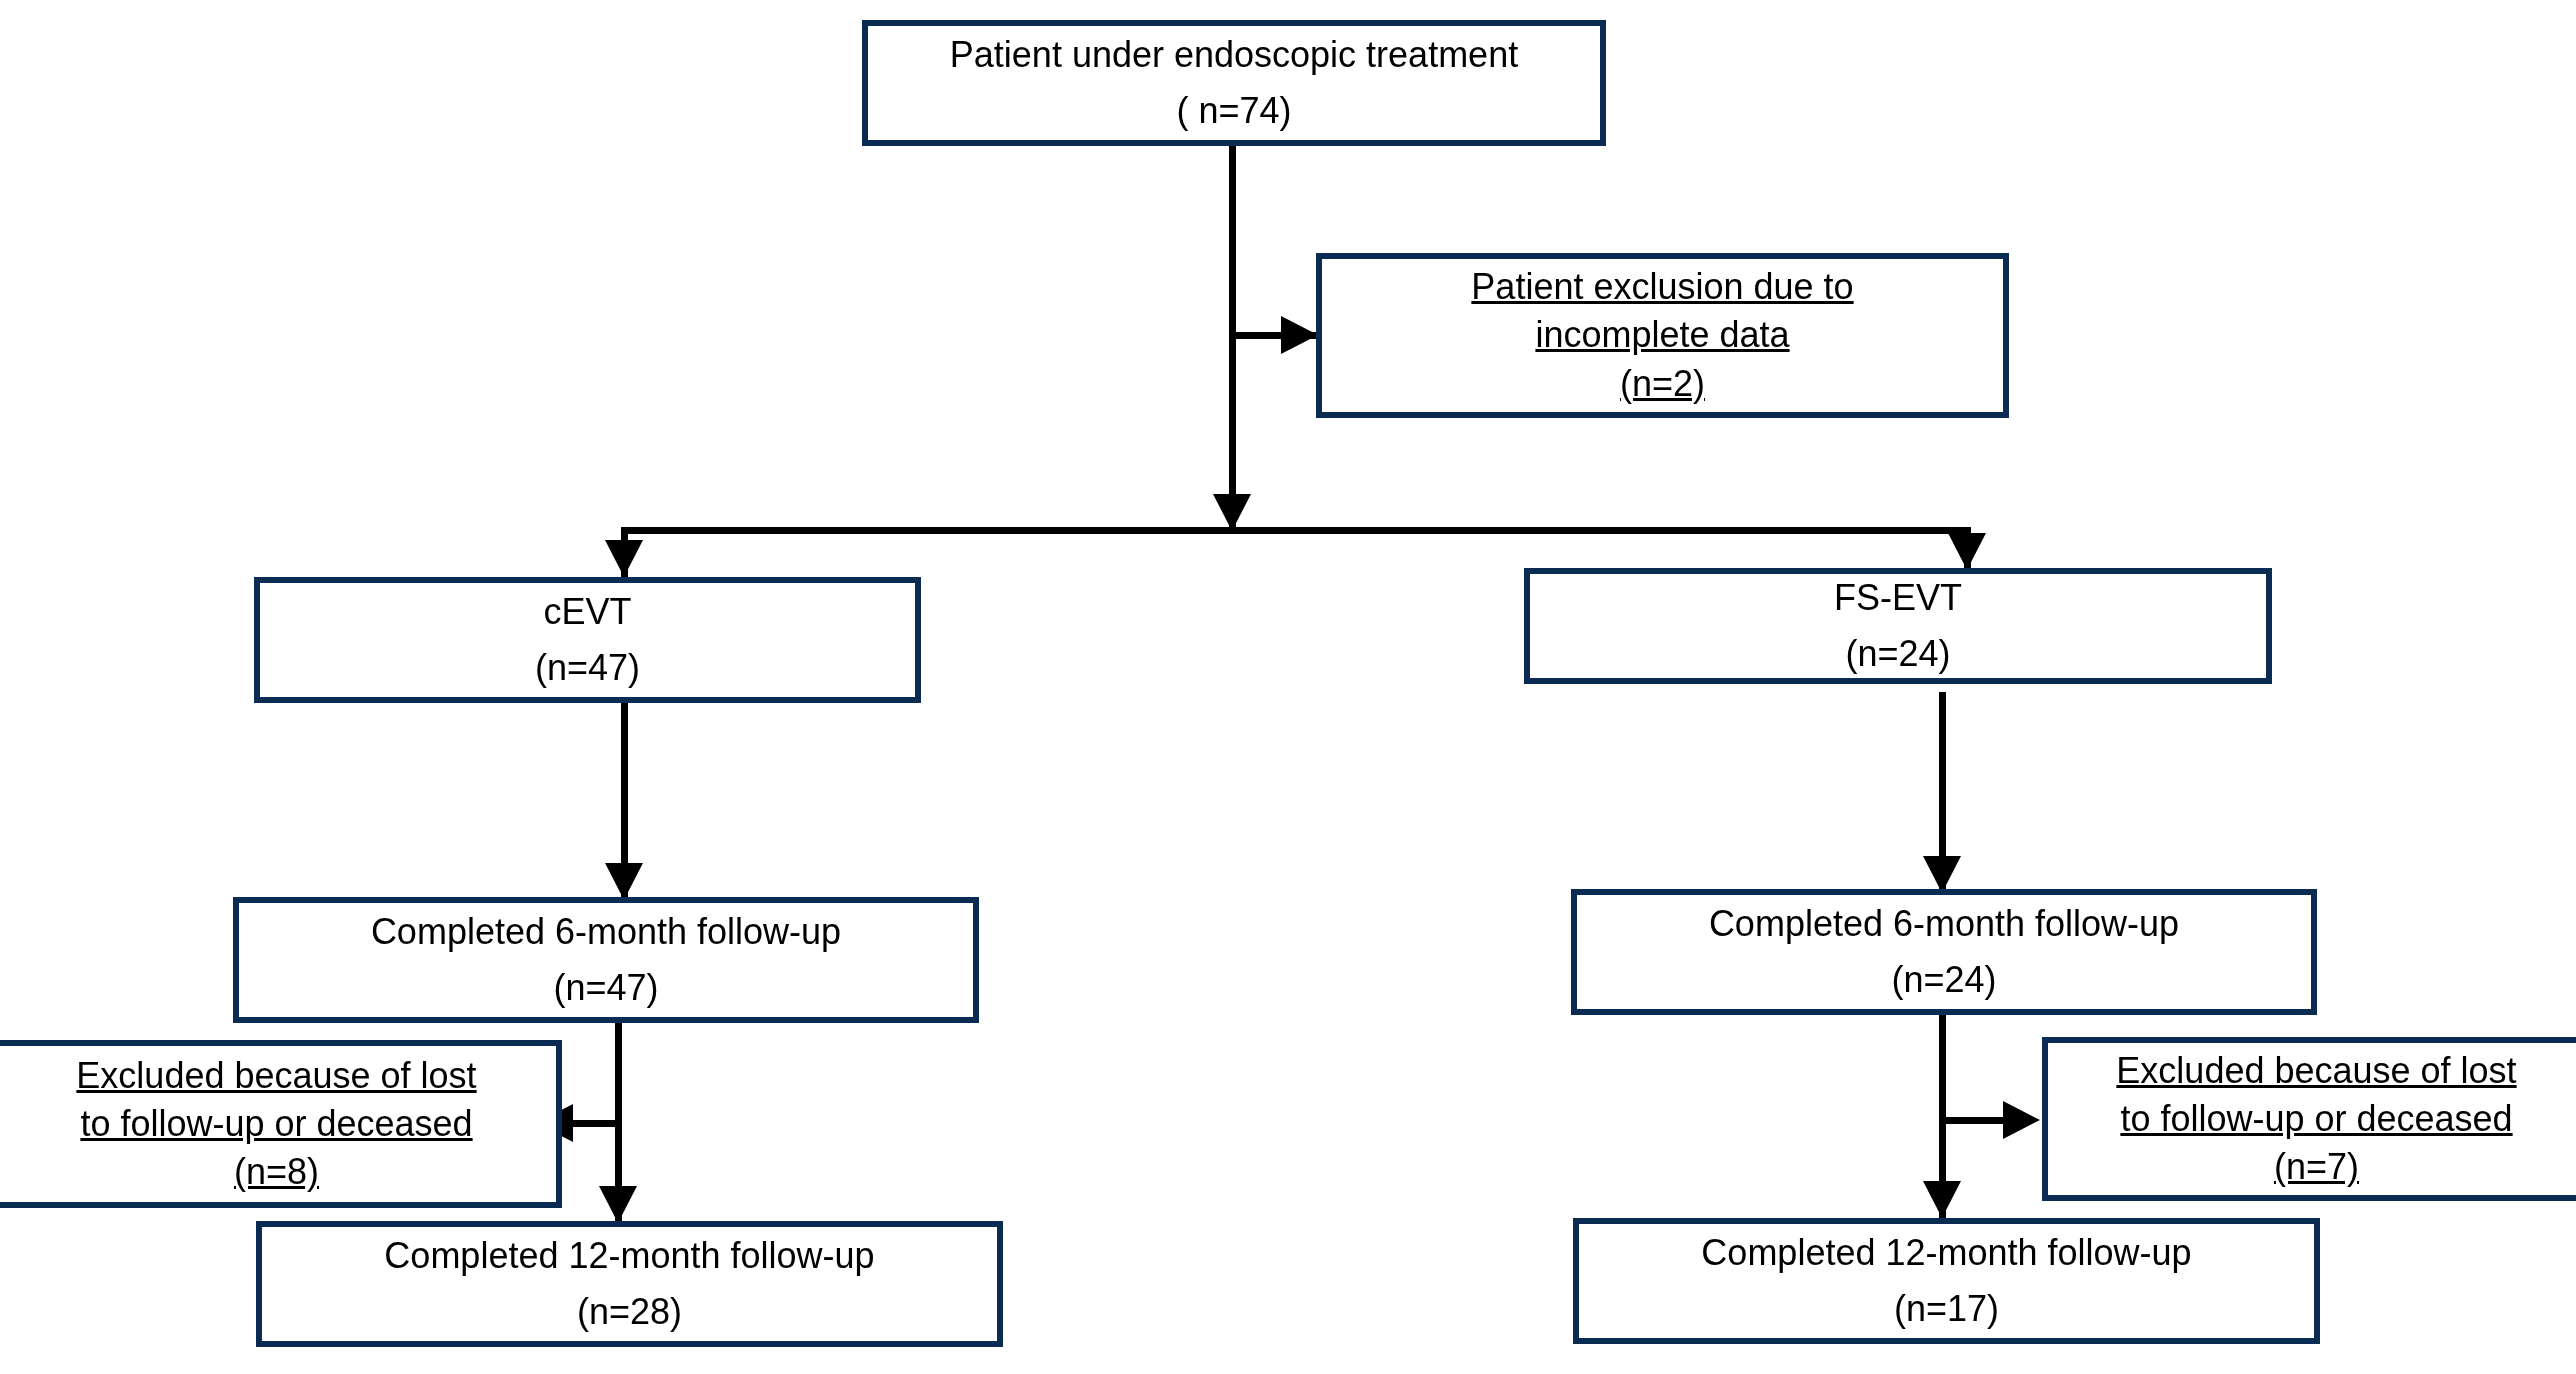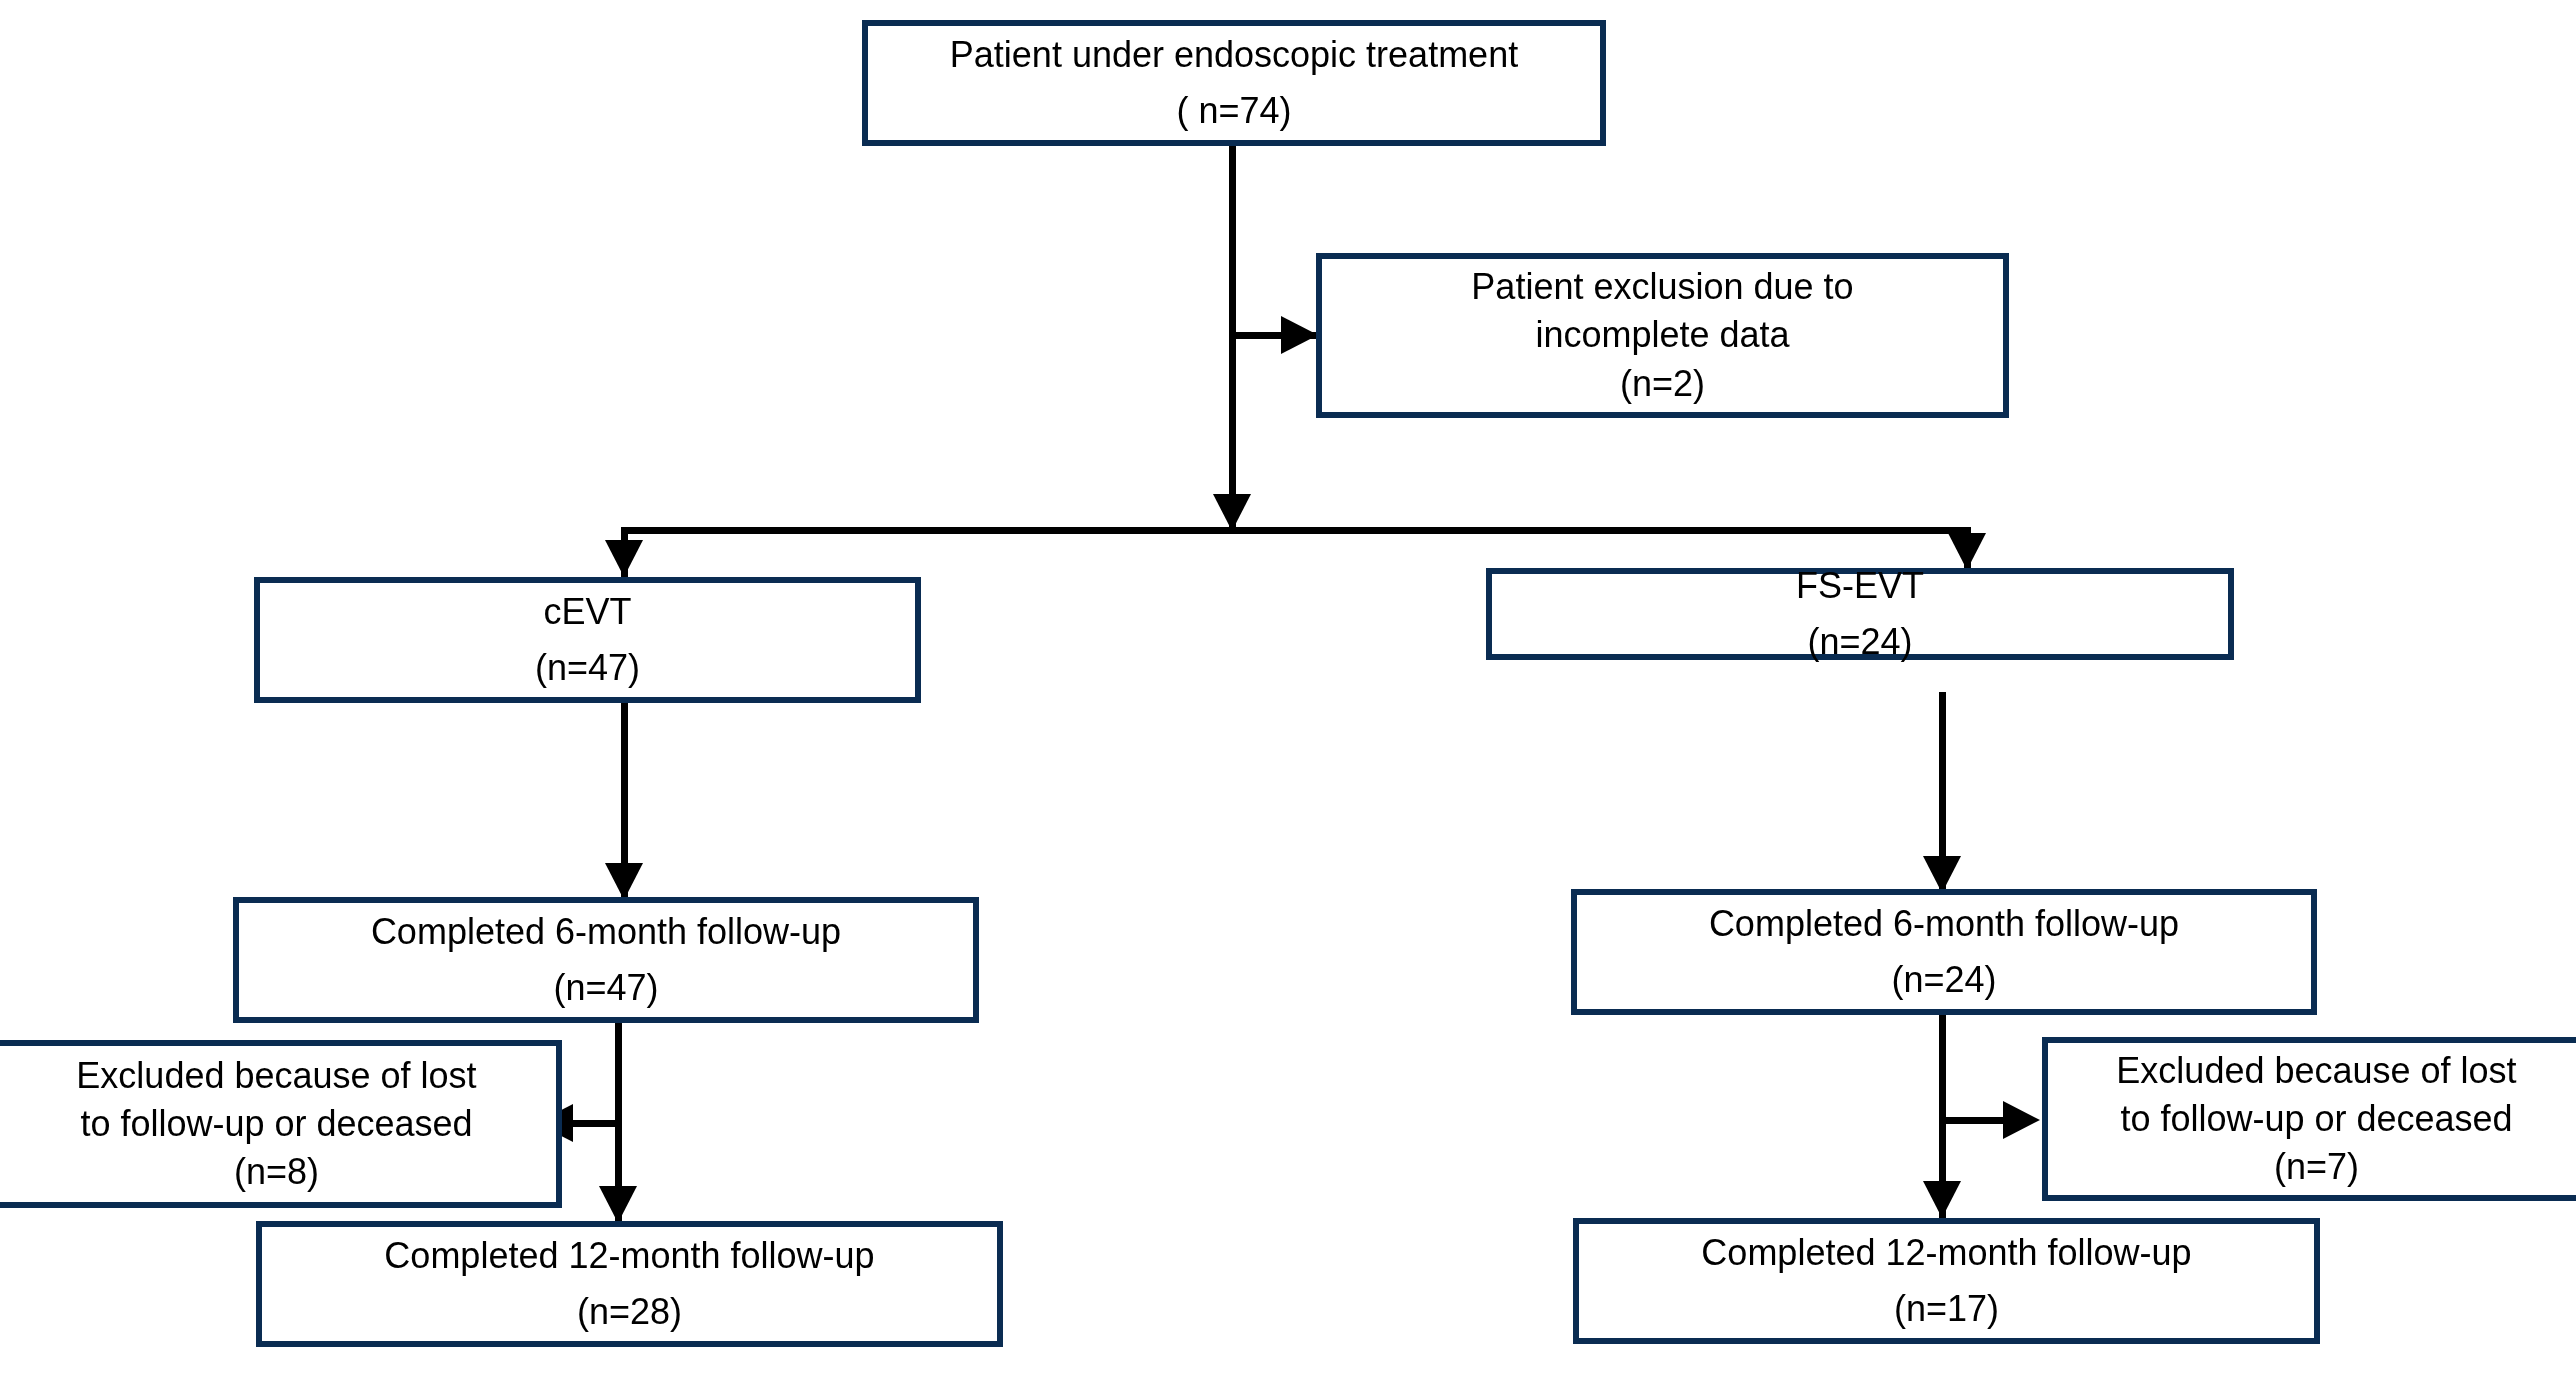--- a/index.html
+++ b/index.html
@@ -31,26 +31,27 @@
     font-size: 36px;
     line-height: 1.55;
     z-index: 3;
   }
   .node .line {
     display: block;
     white-space: nowrap;
   }
   .node.tight {
     line-height: 1.34;
+    text-decoration: underline;
   }
   
   #node-root      { left: 862px;  top: 19.5px;   width: 744px;  height: 126px; }
   #node-excl-top  { left: 1316px; top: 253px;  width: 693px;  height: 165px; }
   #node-cevt      { left: 254px;  top: 577px;  width: 667px;  height: 126px; }
-  #node-fsevt     { left: 1486px; top: 568px;  width: 748px;  height: 92px; }
+  #node-fsevt     { left: 1524px; top: 568px;  width: 748px;  height: 116px; }
   #node-cevt-6    { left: 233px;  top: 897px; width: 746px;  height: 126px; }
   #node-fsevt-6   { left: 1571px; top: 889px; width: 746px;  height: 126px; }
   #node-excl-left { left: -9px;  top: 1040px; width: 571px;  height: 168px; }
   #node-excl-right{ left: 2042px; top: 1037px; width: 549px;  height: 164px; }
   #node-cevt-12   { left: 256px;  top: 1221px; width: 747px;  height: 126px; }
   #node-fsevt-12  { left: 1573px; top: 1218px; width: 747px;  height: 126px; }
 
   
   .conn {
     position: absolute;

